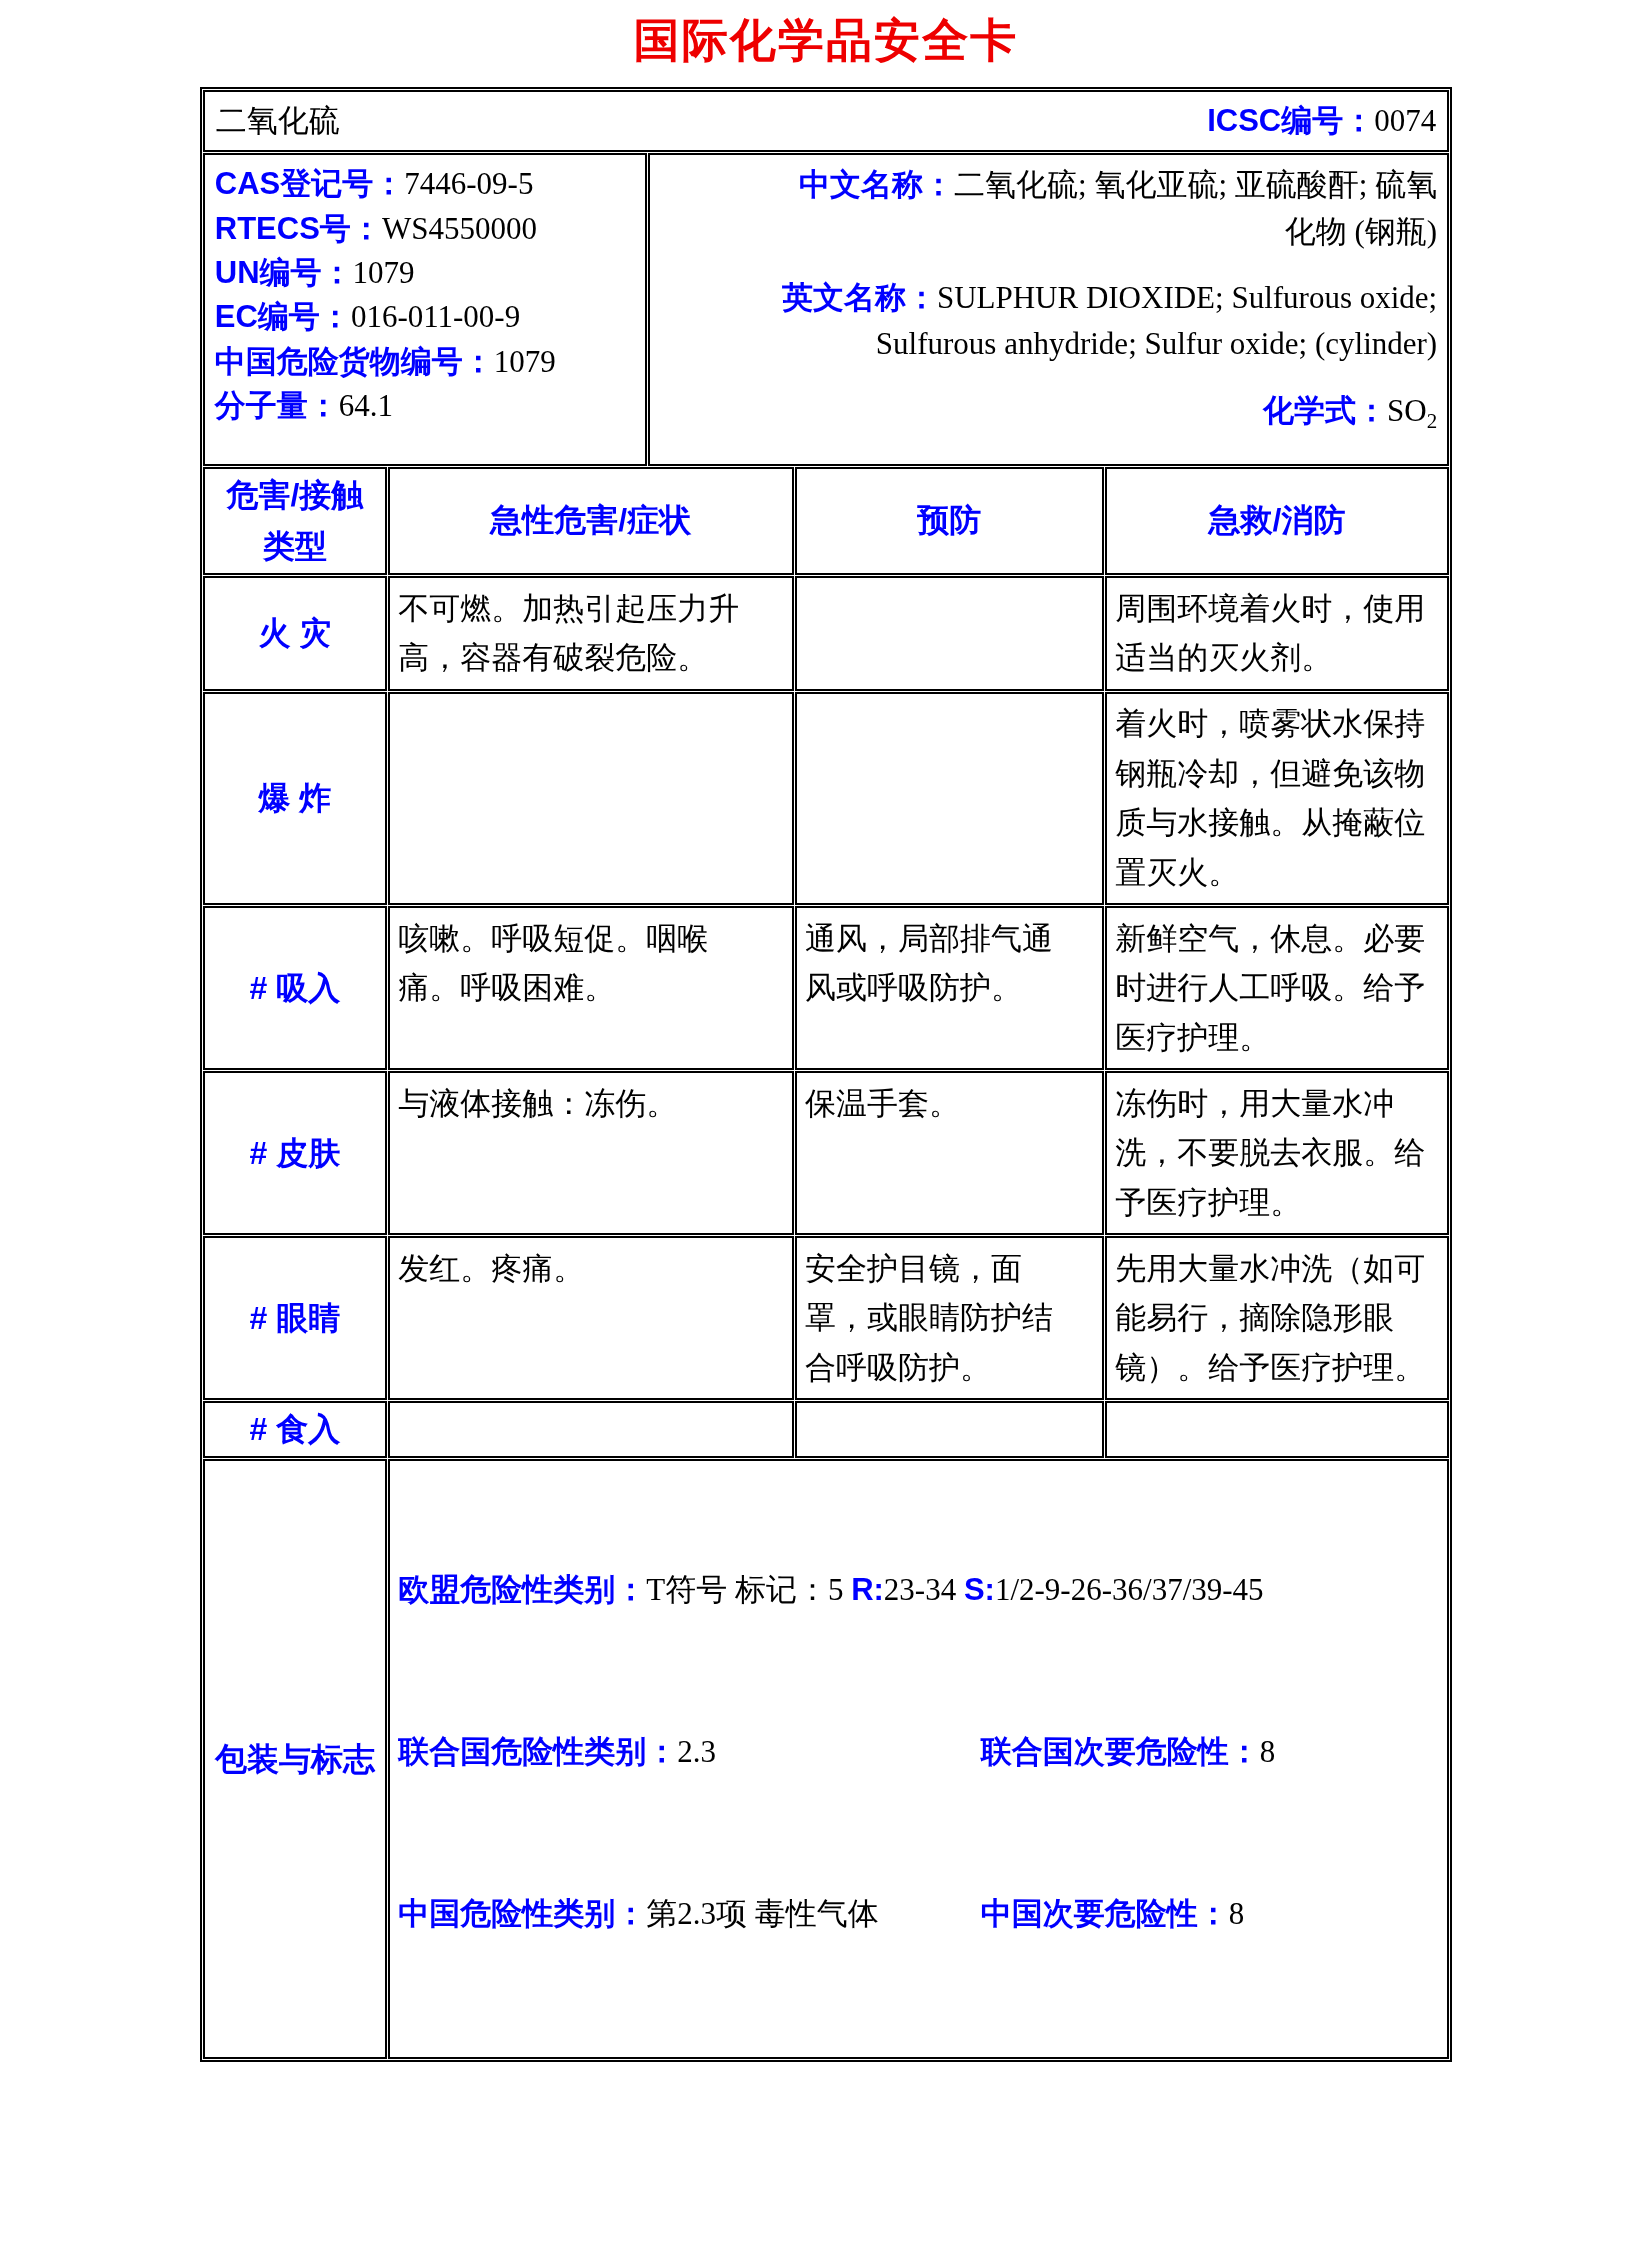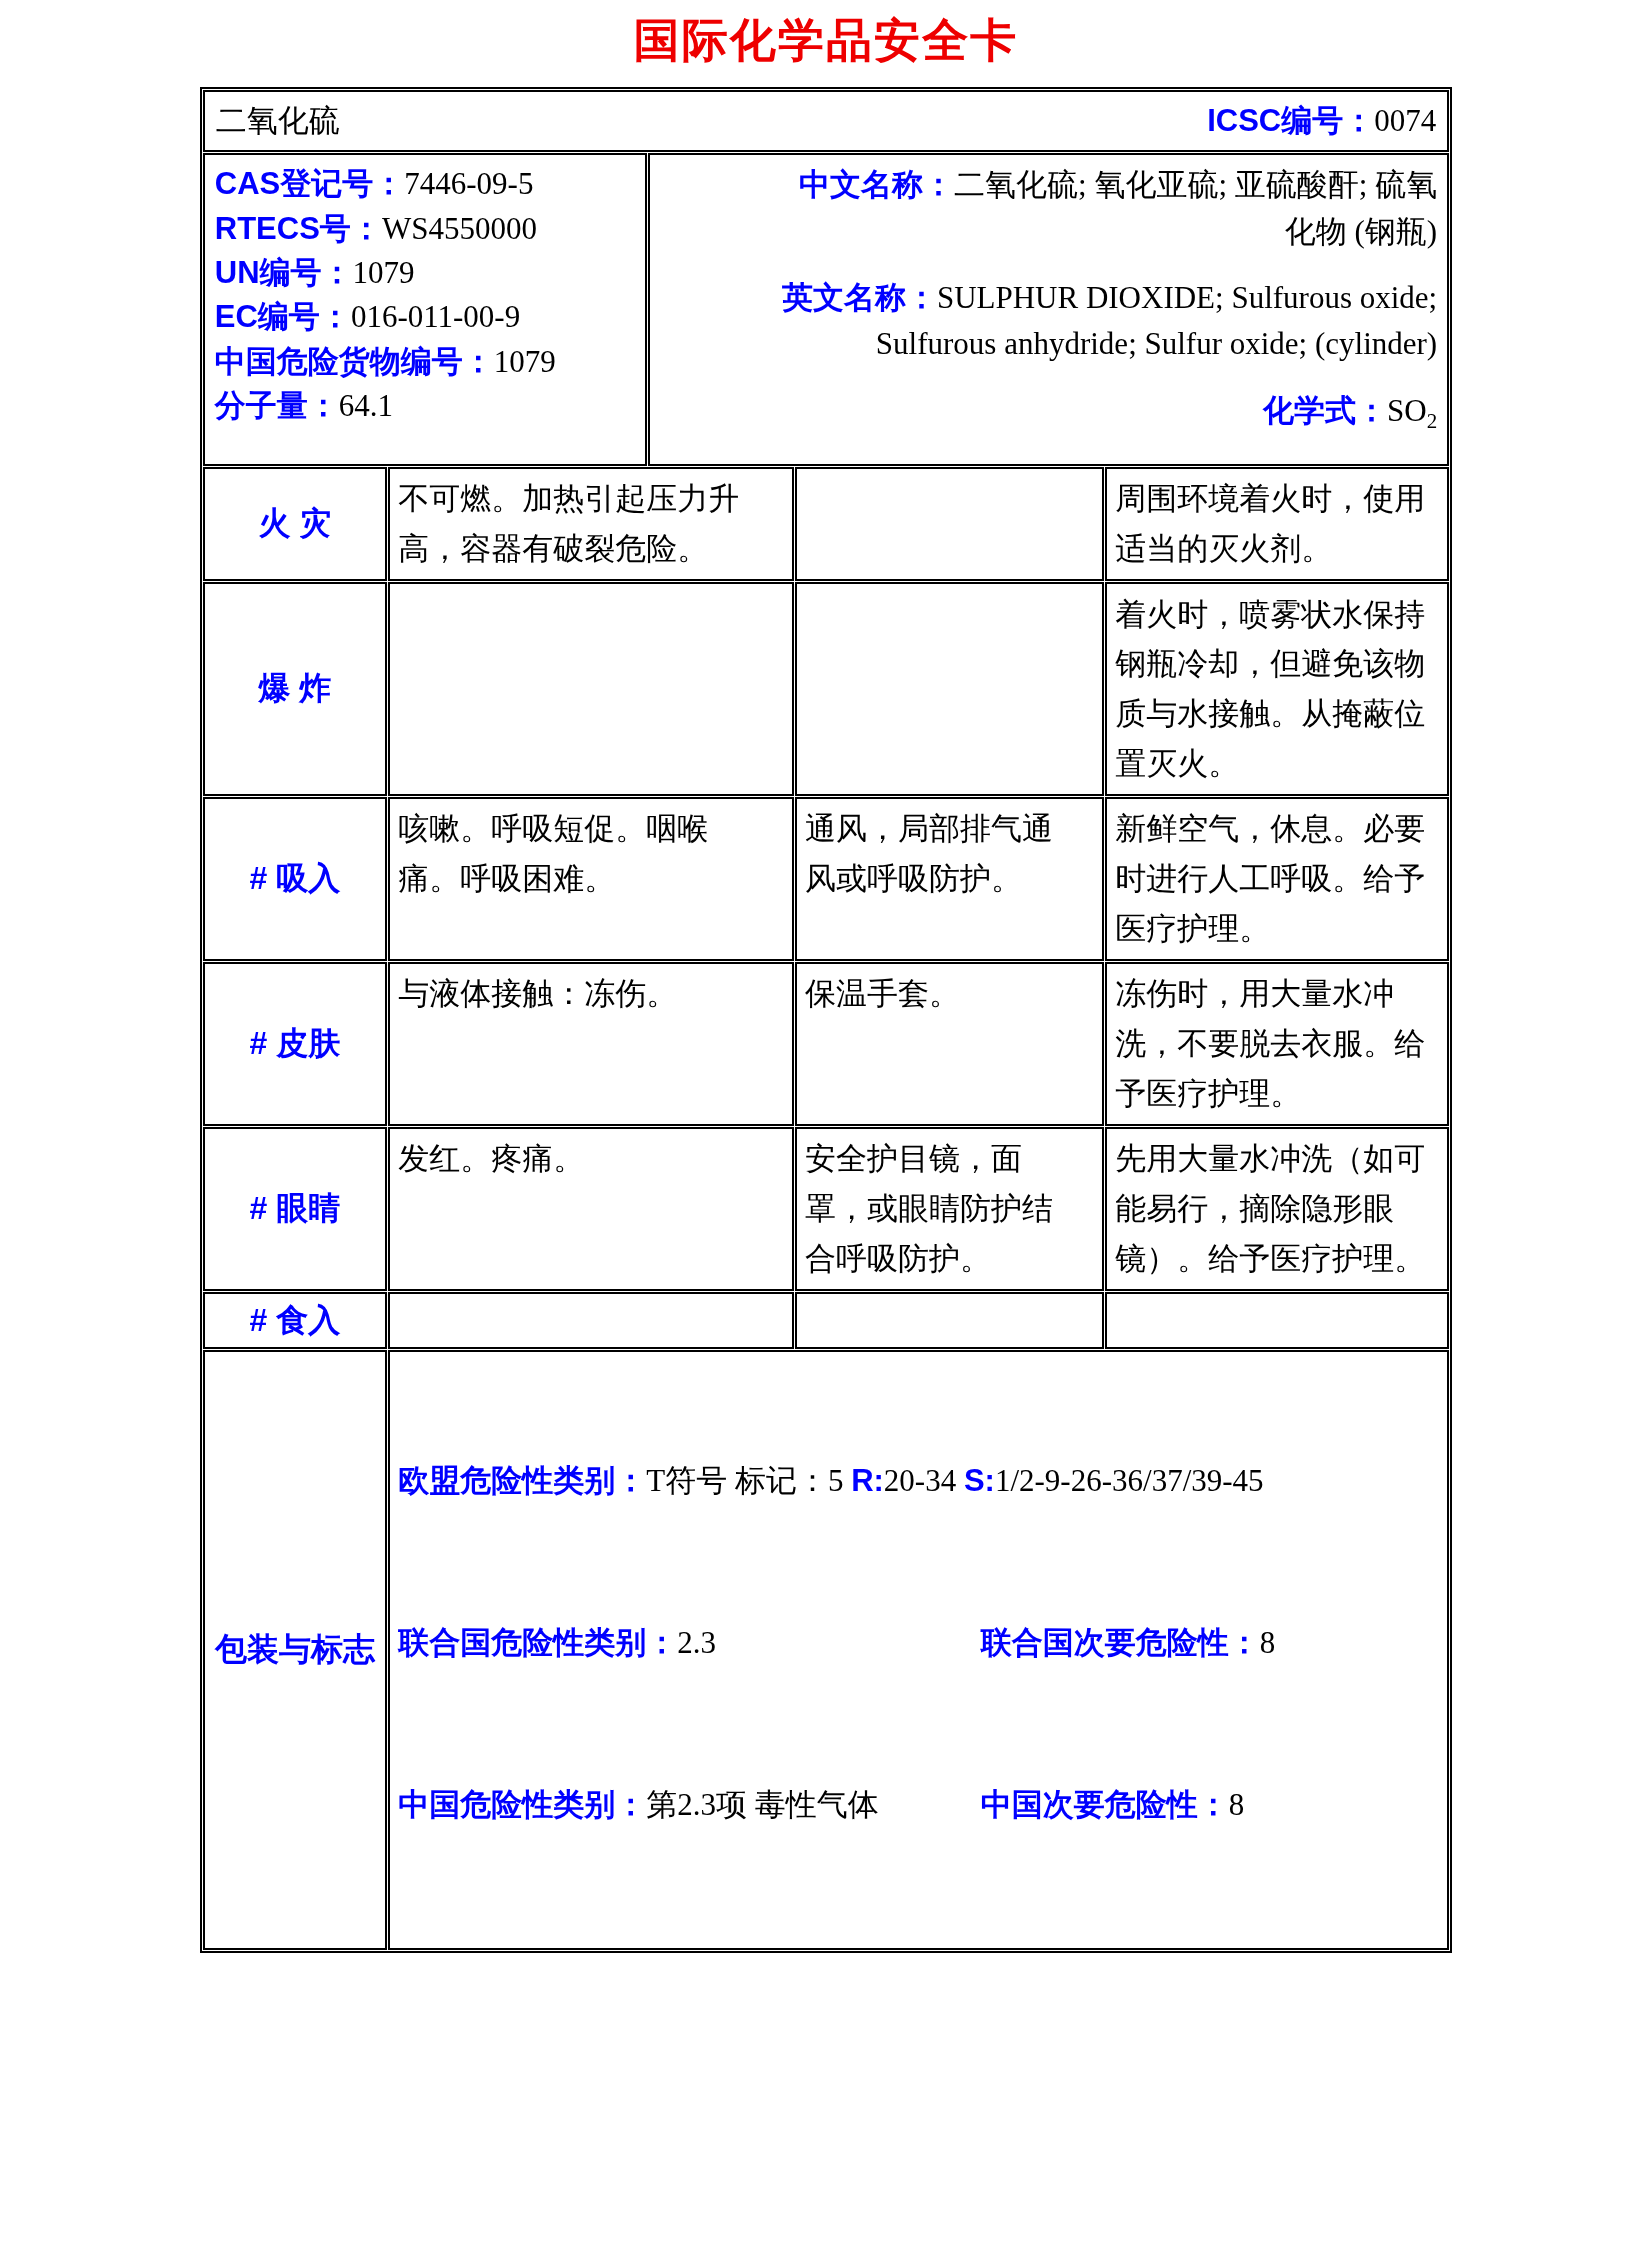--- a/index.html
+++ b/index.html
@@ -126,20 +126,27 @@
     </td>
     <td colspan="3" class="info-cell">
       <div class="name-block"><span class="lbl">中文名称：</span><span class="val">二氧化硫; 氧化亚硫; 亚硫酸酐; 硫氧
 化物 (钢瓶)</span></div>
       <div class="name-block"><span class="lbl">英文名称：</span><span class="val">SULPHUR DIOXIDE; Sulfurous oxide;
 Sulfurous anhydride; Sulfur oxide; (cylinder)</span></div>
       <div class="name-block"><span class="lbl">化学式：</span><span class="val">SO</span><sub class="val formula-sub">2</sub></div>
     </td>
   </tr>
 
+  <tr class="r-head">
+    <td class="hd">危害/接触
+类型</td>
+    <td colspan="2" class="hd">急性危害/症状</td>
+    <td class="hd">预防</td>
+    <td class="hd">急救/消防</td>
+  </tr>
 
   <tr class="r-fire">
     <td class="rowlbl">火 灾</td>
     <td colspan="2" class="ct">不可燃。加热引起压力升
 高，容器有破裂危险。</td>
     <td class="ct"></td>
     <td class="ct">周围环境着火时，使用
 适当的灭火剂。</td>
   </tr>
 
@@ -189,21 +196,21 @@
     <td class="rowlbl"># 食入</td>
     <td colspan="2" class="ct"></td>
     <td class="ct"></td>
     <td class="ct"></td>
   </tr>
 
 
   <tr class="r-pack">
     <td class="rowlbl">包装与标志</td>
     <td colspan="4" class="ct">
-      <div class="pk-line"><span class="lbl">欧盟危险性类别：</span><span class="val">T符号 标记：5 </span><span class="lbl">R:</span><span class="val">20-34 </span><span class="lbl">S:</span><span class="val">1/2-9-26-36/37/39-45</span></div>
+      <div class="pk-line"><span class="lbl">欧盟危险性类别：</span><span class="val">T符号 标记：5 </span><span class="lbl">R:</span><span class="val">23-34 </span><span class="lbl">S:</span><span class="val">1/2-9-26-36/37/39-45</span></div>
       <div class="pk-line"><span class="pk-first"><span class="lbl">联合国危险性类别：</span><span class="val">2.3</span></span><span><span class="lbl">联合国次要危险性：</span><span class="val">8</span></span></div>
       <div class="pk-line"><span class="pk-first"><span class="lbl">中国危险性类别：</span><span class="val">第2.3项 毒性气体</span></span><span><span class="lbl">中国次要危险性：</span><span class="val">8</span></span></div>
     </td>
   </tr>
 
 </tbody>
   </table>
 
 
 </body></html>

